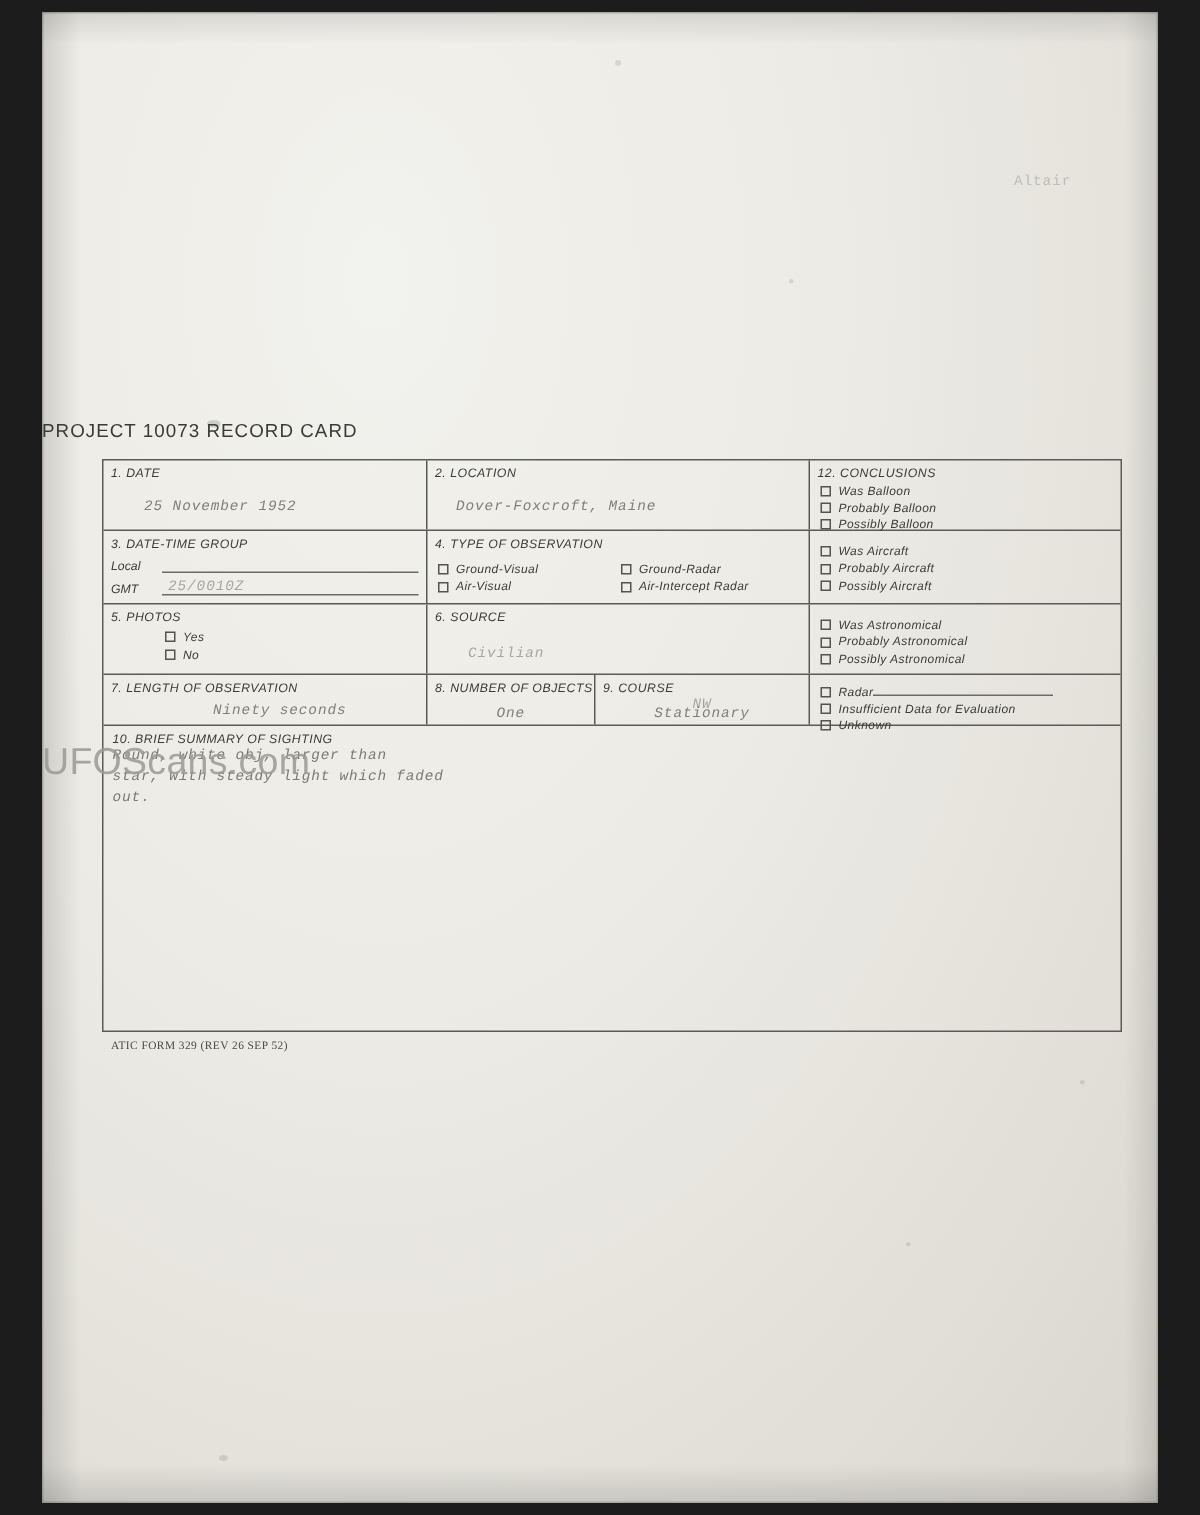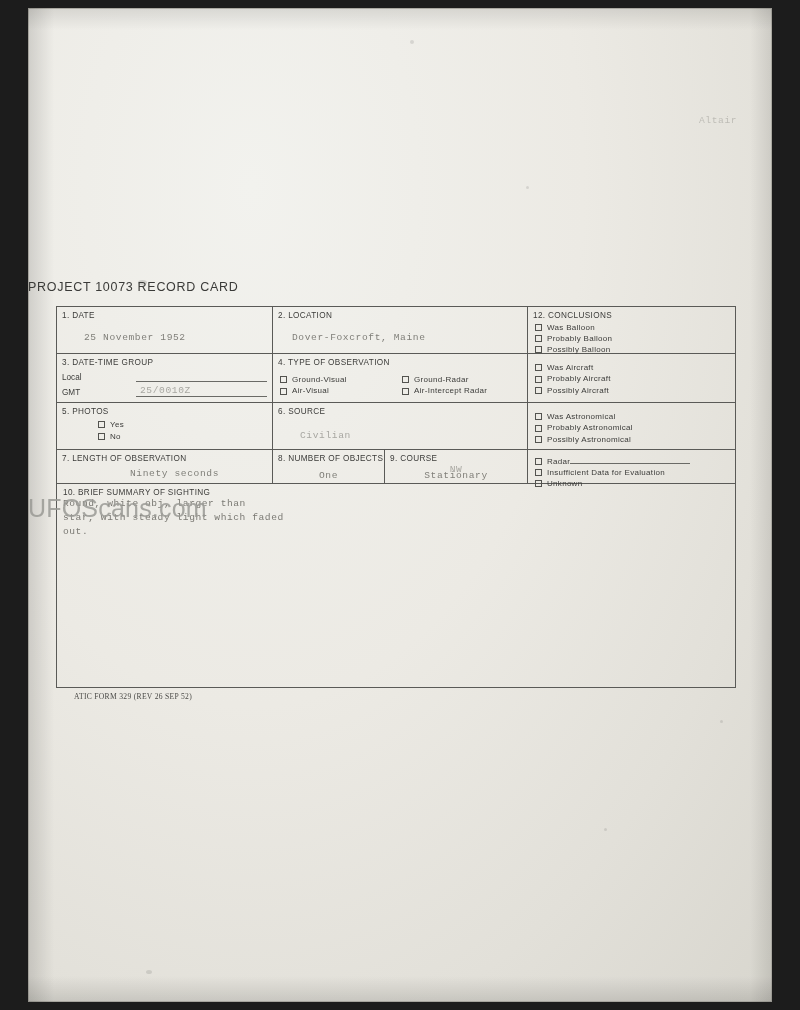--- a/index.html
+++ b/index.html
@@ -34,25 +34,26 @@
   #card-title{
     position:absolute;left:0;right:0;top:272px;
     text-align:left;
     font-size:12.5px;letter-spacing:.7px;
     color:#3a3a38;
   }
 
   
   #form{
     position:absolute;
-    left:28px; top:298px;
+    left:40px; top:298px;
     width:678px; height:380px;
     border:1px solid #5a5a57;
     color:#3b3b39;
     font-size:8.2px;
+    font-style:italic;
   }
   .row{display:flex;border-bottom:1px solid #5a5a57;}
   .row:last-child{border-bottom:none;flex-direction:column;}
   .cell{position:relative;border-right:1px solid #5a5a57;padding:4px 5px 0 5px;box-sizing:border-box;}
   .cell:last-child{border-right:none;}
   .lbl{font-size:8.2px;letter-spacing:.35px;color:#3b3b39;white-space:nowrap;}
   .typed{
     font-family:"Liberation Mono", monospace;
     font-size:9.6px;
     color:#6d6c66;
@@ -72,21 +73,21 @@
   #conclusions-list{margin-top:3px;}
   .cgrp{margin-bottom:4px;}
   #c-conclusions .opt{margin:1.5px 0 0 2px;}
 
   
   #r2{height:48px;}
   #c-dtg{width:216px;}
   #c-type{width:255px;}
   .dtg-line{margin-top:5px;display:flex;align-items:flex-end;}
   .dtg-line .k{width:34px;font-size:8.2px;}
-  .dtg-line .rule{flex:1;border-bottom:1px solid #6a6a66;height:9px;position:relative;margin-left:40px;}
+  .dtg-line .rule{flex:1;border-bottom:1px solid #6a6a66;height:9px;position:relative;}
   .dtg-line .rule .typed{position:absolute;left:4px;bottom:0px;}
   .type-grid{display:flex;margin-top:5px;}
   .type-col{width:50%;}
 
   
   #r3{height:46px;}
   #c-photos{width:216px;}
   #c-source{width:255px;}
   #photos-opts{margin-top:4px;padding-left:34px;}
 
@@ -145,21 +146,21 @@
 
   <div class="blot" style="left:382px;top:32px;width:4px;height:4px;"></div>
   <div class="blot" style="left:498px;top:178px;width:3px;height:3px;"></div>
   <div class="blot" style="left:110px;top:272px;width:9px;height:5px;opacity:.14;"></div>
   <div class="blot" style="left:576px;top:820px;width:3px;height:3px;"></div>
   <div class="blot" style="left:118px;top:962px;width:6px;height:4px;"></div>
   <div class="blot" style="left:692px;top:712px;width:3px;height:3px;"></div>
 
   <div id="card-title">PROJECT 10073 RECORD CARD</div>
 
-  <div class="ghost" style="left:671px;top:107px;">Altair</div>
+  <div class="ghost" style="left:648px;top:107px;">Altair</div>
 
   <div id="form">
 
     <div class="row" id="r1">
       <div class="cell" id="c-date">
         <div class="lbl">1.  DATE</div>
         <div class="typed" style="margin:12px 0 0 22px;">25 November 1952</div>
       </div>
       <div class="cell" id="c-location">
         <div class="lbl">2.  LOCATION</div>

